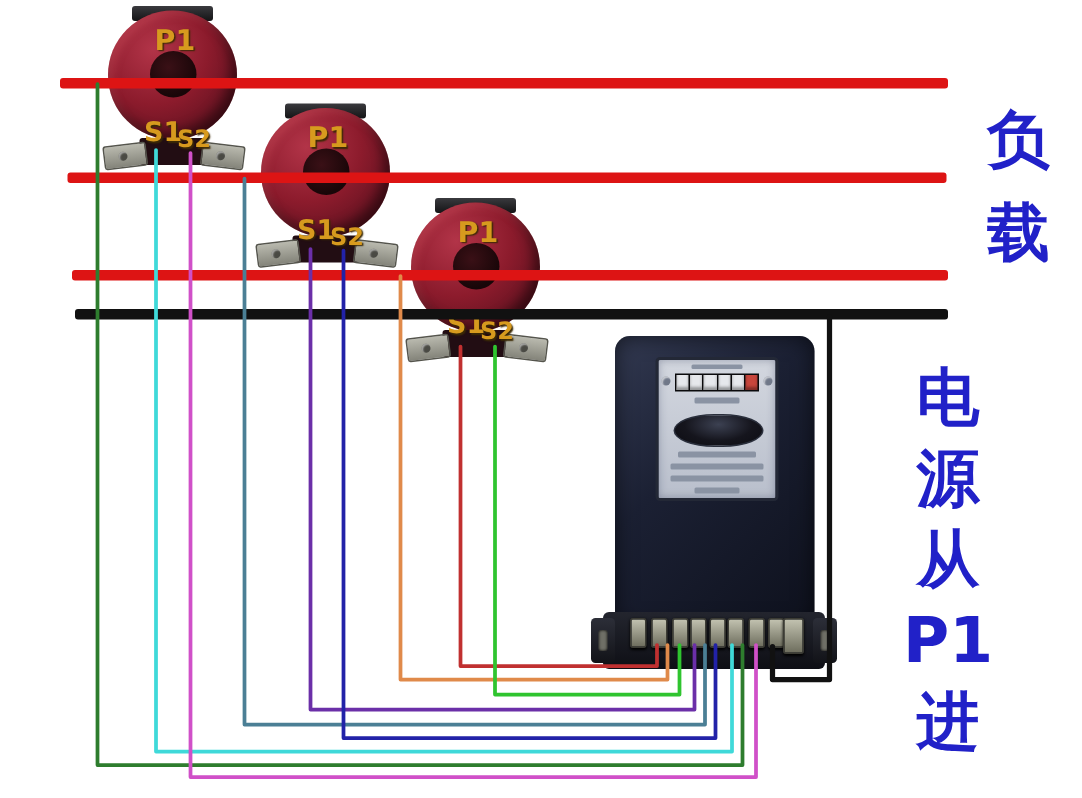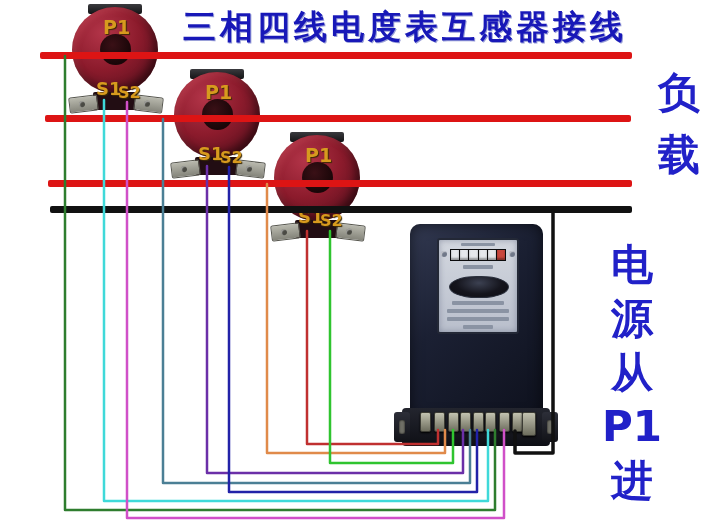--- a/index.html
+++ b/index.html
@@ -50,21 +50,20 @@
   .post{position:absolute;top:4px;width:9px;height:18px;background:linear-gradient(#c2c2b0,#6e6e5e);border:1px solid #3c3c34;border-radius:2px;box-shadow:0 1px 2px #000;}
   .post.big{width:12px;height:22px;}
   
   #wires{left:0;top:0;z-index:4;pointer-events:none;}
 </style>
 </head>
 <body>
 
 <div id="canvas">
 
-  <div id="title" class="abs">三相四线电度表互感器接线</div>
 
   <div id="load-label" class="abs vlabel">
       <span class="vchar">负</span>
       <span class="vchar">载</span>
     </div>
   <div id="source-label" class="abs vlabel">
       <span class="vchar">电</span>
       <span class="vchar">源</span>
       <span class="vchar">从</span>
       <span class="vchar">P1</span>

